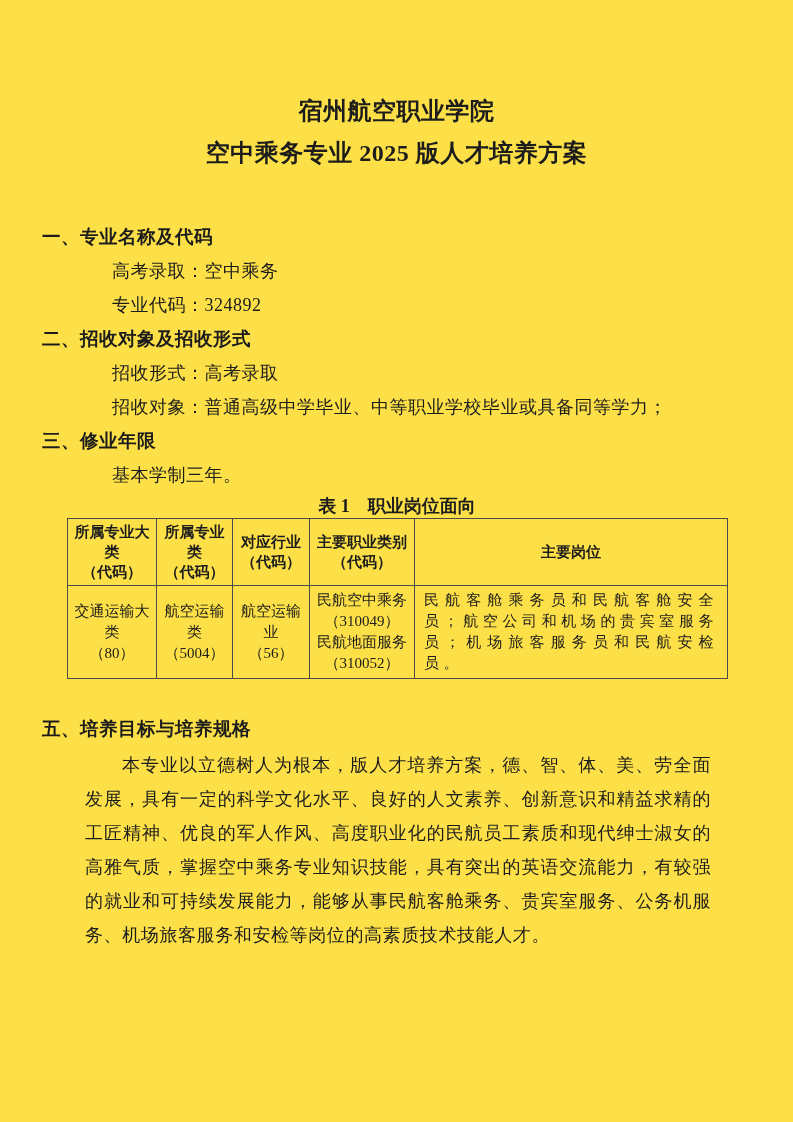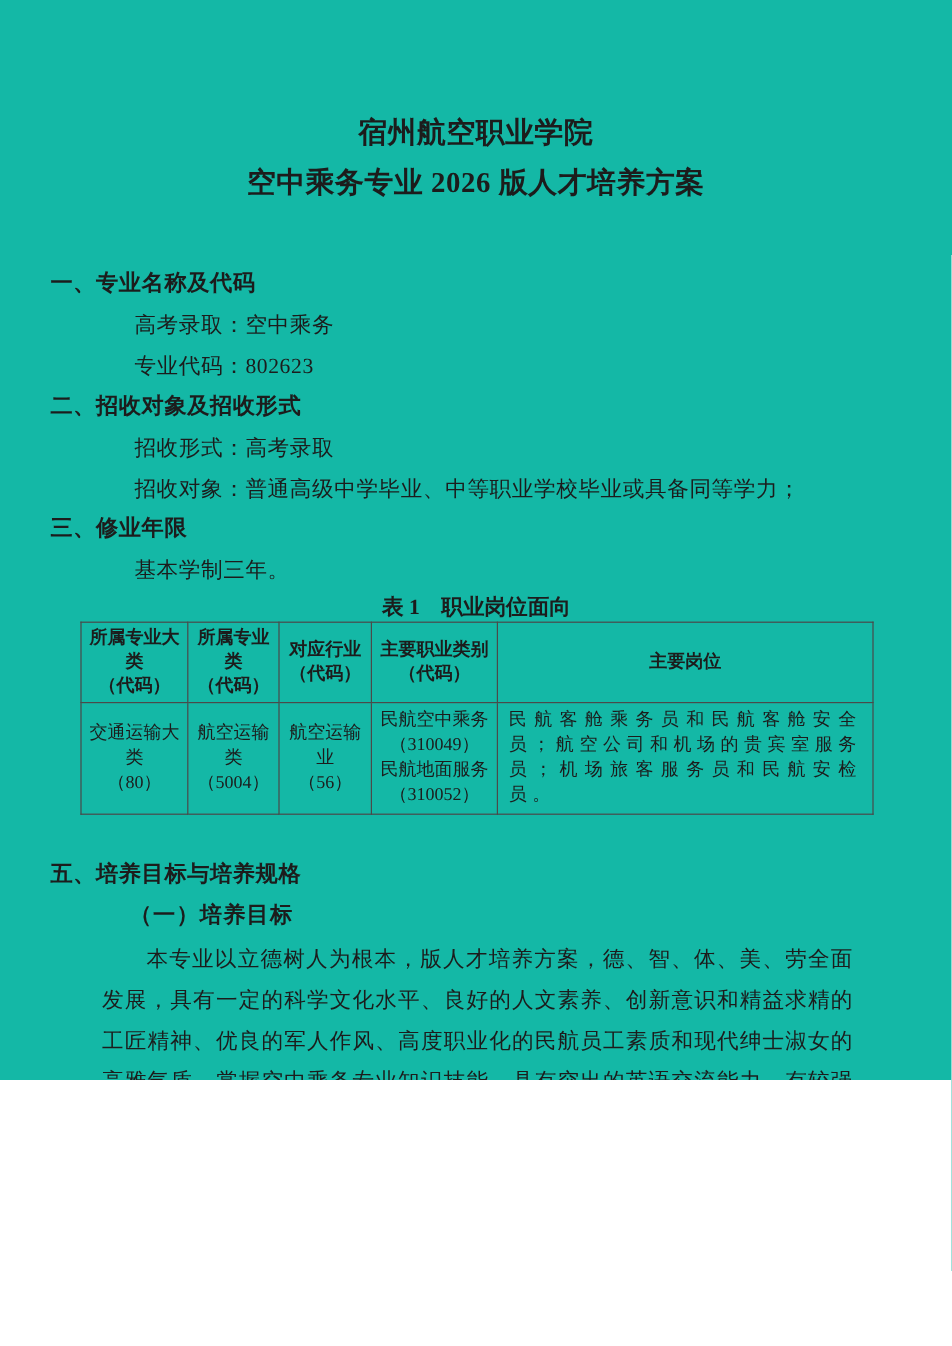--- a/index.html
+++ b/index.html
@@ -3,22 +3,22 @@
 <meta charset="utf-8">
 <style>
   html, body {
     margin: 0;
     padding: 0;
     background: #ffffff;
   }
   .page {
     position: relative;
     width: 793px;
-    height: 900px;
-    background: #14b8a6;
+    height: 1122px;
+    background: #fde047;
     color: #1c1c1c;
     font-family: "Liberation Serif", "DejaVu Serif", serif;
     overflow: hidden;
   }
   .titles {
     padding-top: 90px;
   }
   .title-line {
     text-align: center;
     font-size: 24px;
@@ -102,26 +102,26 @@
     letter-spacing: 0.6px;
   }
 </style>
 </head>
 <body>
 
 <div class="page">
 
   <div class="titles">
     <div class="title-line">宿州航空职业学院</div>
-    <div class="title-line">空中乘务专业 2026 版人才培养方案</div>
+    <div class="title-line">空中乘务专业 2025 版人才培养方案</div>
   </div>
 
   <div class="sec-heading first-heading">一、专业名称及代码</div>
   <div class="ind-line">高考录取：空中乘务</div>
-  <div class="ind-line">专业代码：802623</div>
+  <div class="ind-line">专业代码：324892</div>
 
   <div class="sec-heading">二、招收对象及招收形式</div>
   <div class="ind-line">招收形式：高考录取</div>
   <div class="ind-line">招收对象：普通高级中学毕业、中等职业学校毕业或具备同等学力；</div>
 
   <div class="sec-heading">三、修业年限</div>
   <div class="ind-line">基本学制三年。</div>
 
 
   <div class="table-caption">表 1　职业岗位面向</div>
@@ -158,16 +158,15 @@
         <td>民航空中乘务
 （310049）
 民航地面服务
 （310052）</td>
         <td class="jobs-cell">民航客舱乘务员和民航客舱安全员；航空公司和机场的贵宾室服务员；机场旅客服务员和民航安检员。</td>
       </tr>
     </tbody>
   </table>
 
   <div class="sec-heading sec5-heading">五、培养目标与培养规格</div>
-  <div class="sub-heading">（一）培养目标</div>
   <div class="body-paragraph">本专业以立德树人为根本，版人才培养方案，德、智、体、美、劳全面发展，具有一定的科学文化水平、良好的人文素养、创新意识和精益求精的工匠精神、优良的军人作风、高度职业化的民航员工素质和现代绅士淑女的高雅气质，掌握空中乘务专业知识技能，具有突出的英语交流能力，有较强的就业和可持续发展能力，能够从事民航客舱乘务、贵宾室服务、公务机服务、机场旅客服务和安检等岗位的高素质技术技能人才。</div>
 
 </div>
 
 </body></html>

